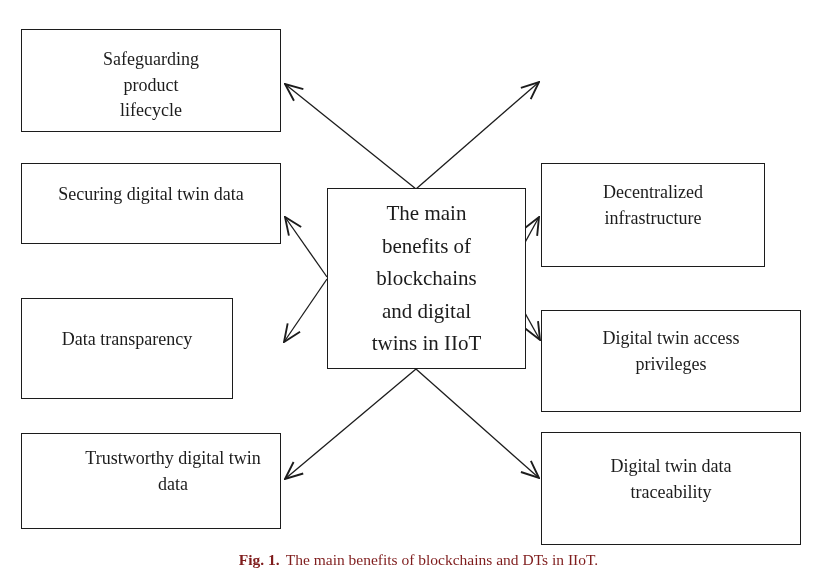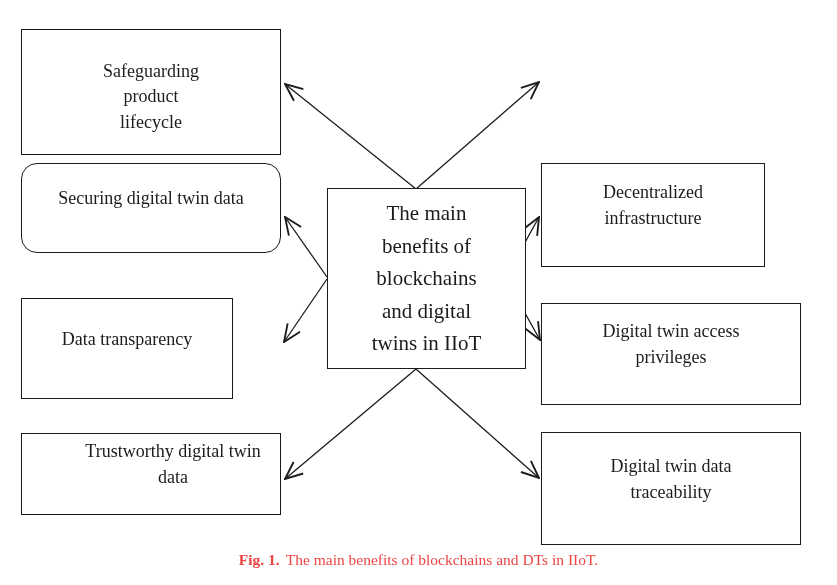--- a/index.html
+++ b/index.html
@@ -40,38 +40,38 @@
     transform: translateY(-9px);
   }
   .node.center .label {
     font-size: 21px;
     line-height: 1.55;
     transform: none;
   }
   .node.l1 .label { transform: translateY(5px); }
 
   
-  .l1 { left: 21px;  top: 29px;  width: 260px; height: 126px; }
-  .l2 { left: 21px;  top: 163px; width: 260px; height: 90px; border-radius: 16px; }
+  .l1 { left: 21px;  top: 29px;  width: 260px; height: 103px; }
+  .l2 { left: 21px;  top: 163px; width: 260px; height: 81px; }
   .l3 { left: 21px;  top: 298px; width: 212px; height: 101px; }
-  .l4 { left: 21px;  top: 433px; width: 260px; height: 82px; padding-left: 44px; }
+  .l4 { left: 21px;  top: 433px; width: 260px; height: 96px; padding-left: 44px; }
   .r1 { left: 541px; top: 29px;  width: 260px; height: 103px; }
   .r2 { left: 541px; top: 163px; width: 224px; height: 104px; justify-content: center; }
-  .r3 { left: 541px; top: 303px; width: 260px; height: 102px; font-family: Liberation Serif, serif; }
+  .r3 { left: 541px; top: 310px; width: 260px; height: 102px; font-family: Liberation Serif, serif; }
   .r4 { left: 541px; top: 432px; width: 260px; height: 113px; }
   .center { left: 327px; top: 188px; width: 199px; height: 181px; }
 
   .caption {
     position: absolute;
     left: 0;
     top: 551px;
     width: 837px;
     text-align: center;
     font-size: 15.5px;
-    color: #ef4444;
+    color: #7f1d1d;
   }
   .caption .fig-label { font-weight: bold; margin-right: 6px; }
 </style>
 </head>
 <body>
 
 <div class="canvas">
 
   <svg class="arrow-layer" viewBox="0 0 837 585" xmlns="http://www.w3.org/2000/svg">
     <defs>

